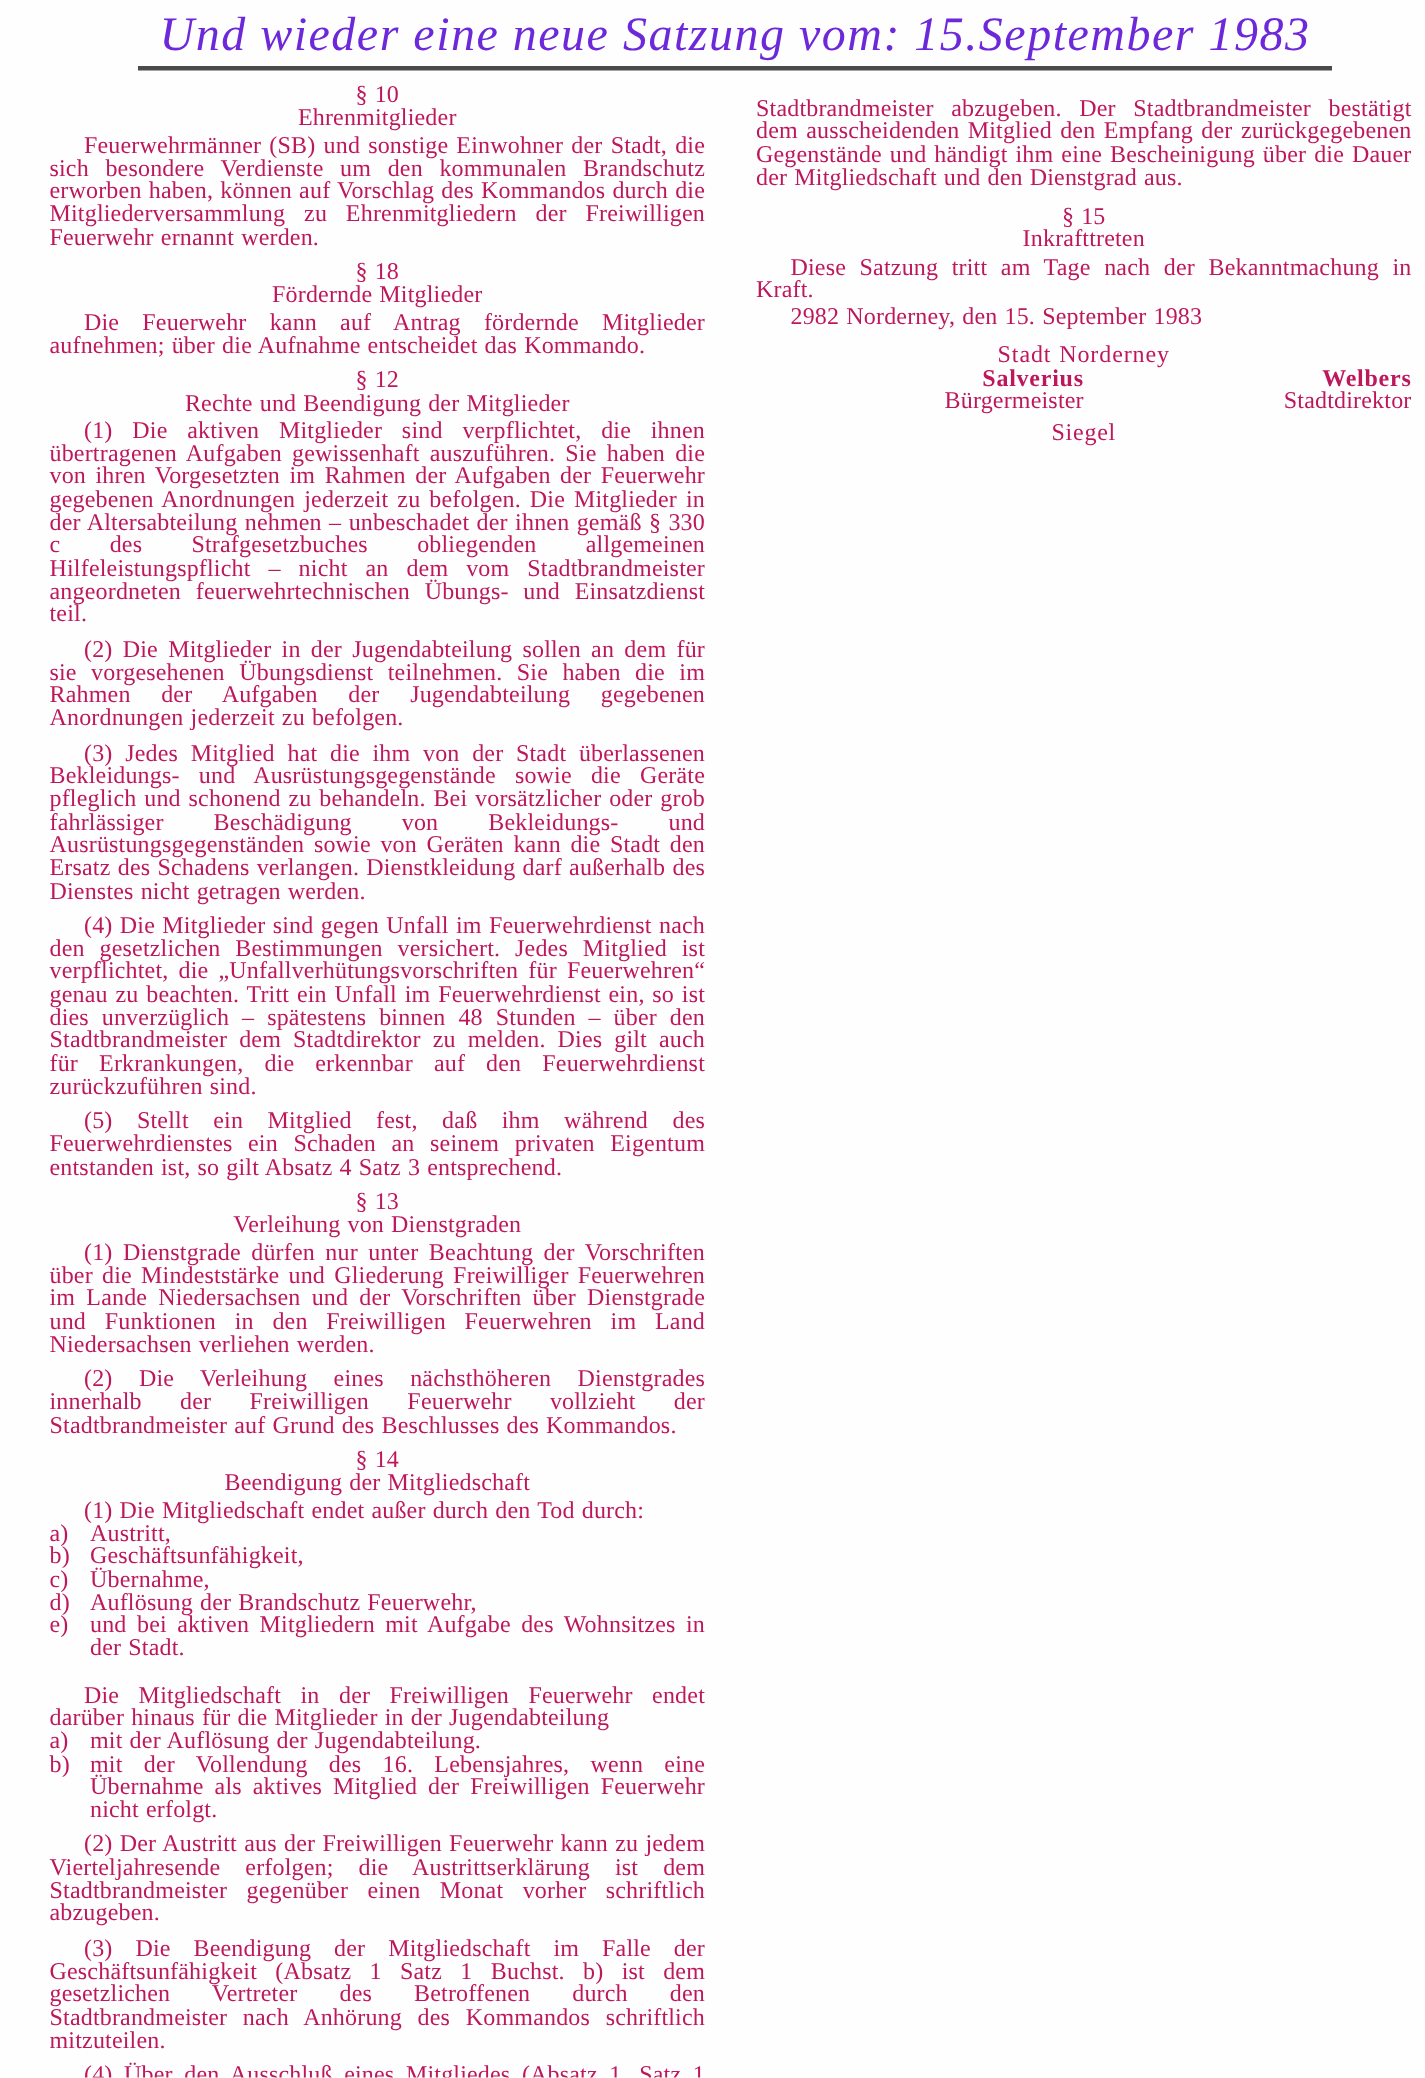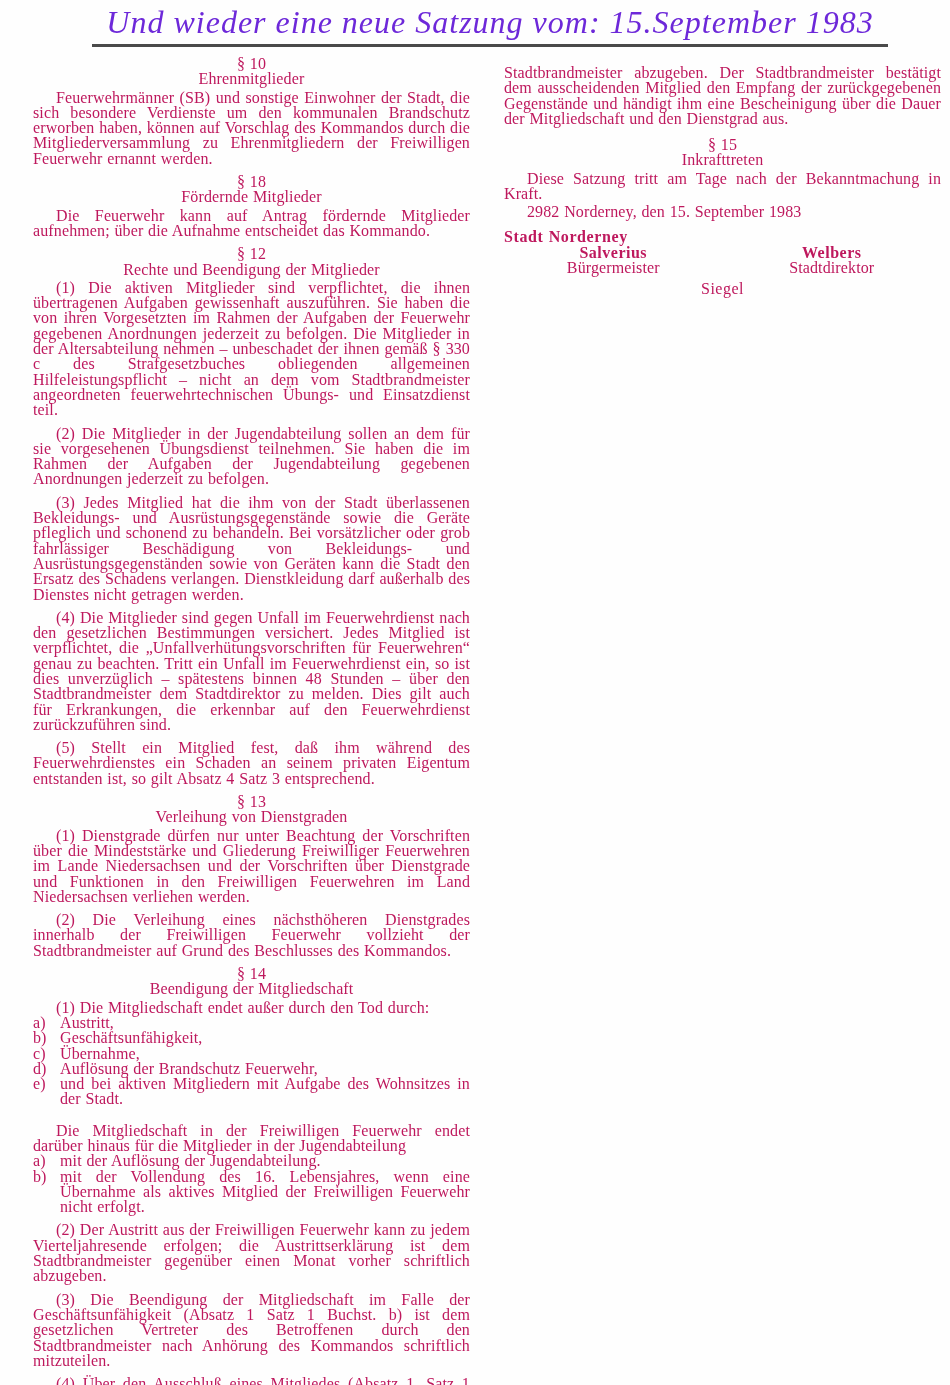--- a/index.html
+++ b/index.html
@@ -27,23 +27,23 @@
   .section{margin-top:8px;}
   .sec-num,.sec-head{text-align:center;text-indent:0;}
   .col p{margin:3px 0 0 0;text-indent:23px;}
   .col p.noindent{text-indent:0;}
   .col p.gap-top{margin-top:8px;}
   .col p.blank-above{margin-top:16px;}
   .li{display:flex;margin:0;}
   .li-label{width:27px;flex:none;}
   .li-text{flex:1;text-align:justify;}
   .dateline{margin-top:10px;text-indent:0;}
-  .city{margin-top:9px;text-align:left;font-weight:bold;letter-spacing:0.6px;text-indent:0;}
+  .city{margin-top:9px;text-align:center;font-weight:normal;letter-spacing:0.6px;text-indent:0;}
   .sig-row{display:flex;margin-top:1px;}
-  .sig{width:50%;text-align:center;}
+  .sig{width:50%;text-align:right;}
   .sig-name{font-weight:bold;letter-spacing:0.5px;}
   .seal{margin-top:5px;text-align:center;text-indent:0;letter-spacing:0.5px;}
 </style>
 </head>
 <body>
 
 <div class="page">
 
   <h1 class="title">
     <span class="underlined">Und wieder eine neue Satzung vom: 15.September 1983</span>

